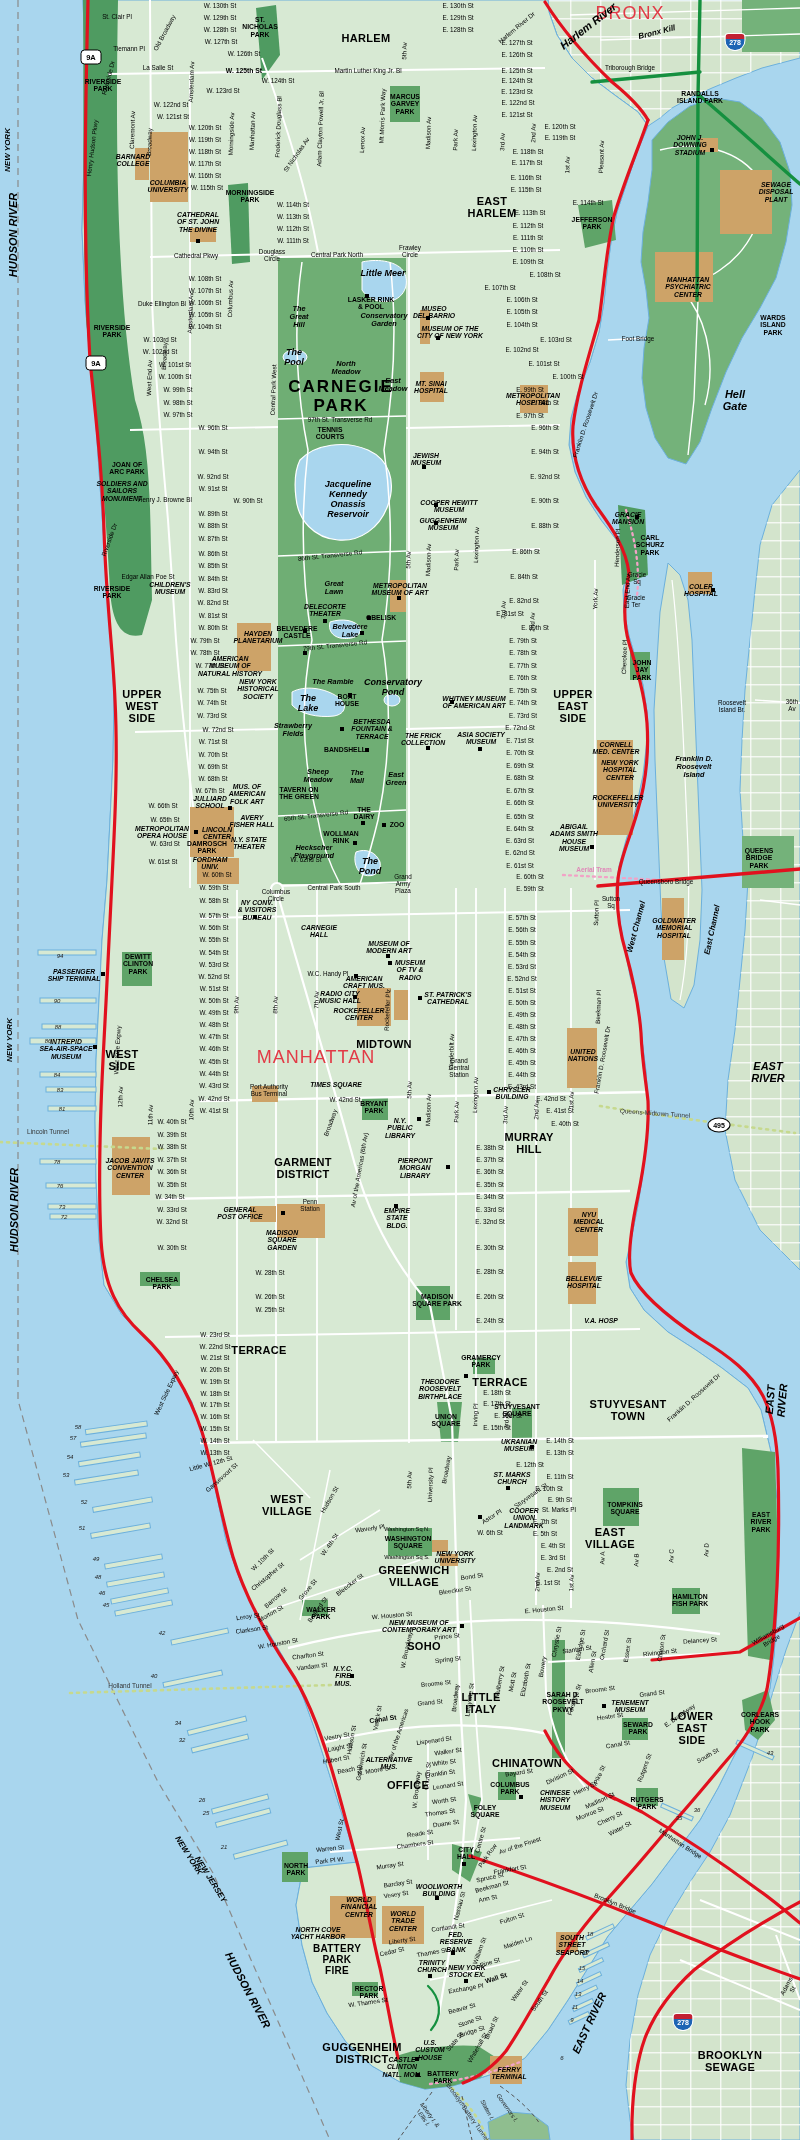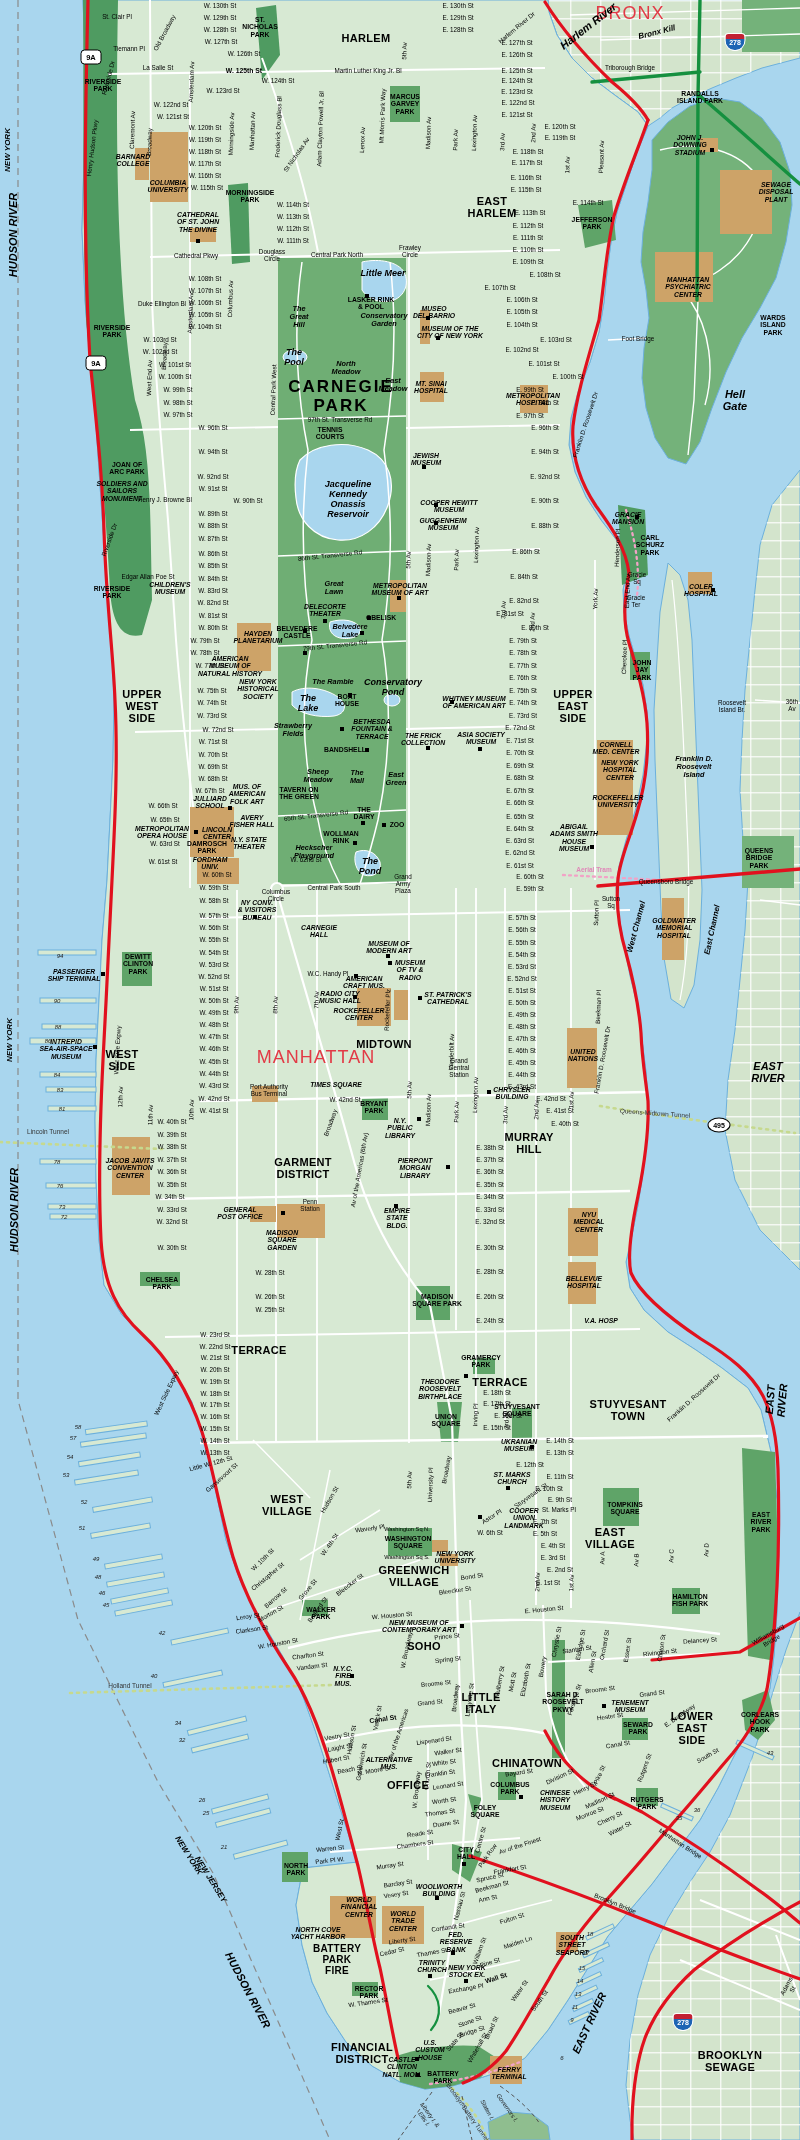--- a/index.html
+++ b/index.html
@@ -1074,21 +1074,21 @@
 BANK</div>
       <div class="lbl poi" style="left: 432px; top: 1966px; transform: translate(-50%, -50%) rotate(0deg);">TRINITY
 CHURCH</div>
       <div class="lbl poi" style="left: 467px; top: 1971px; transform: translate(-50%, -50%) rotate(0deg);">NEW YORK
 STOCK EX.</div>
       <div class="lbl poib" style="left: 369px; top: 1992px; transform: translate(-50%, -50%) rotate(0deg);">RECTOR
 PARK</div>
       <div class="lbl poi" style="left: 572px; top: 1945px; transform: translate(-50%, -50%) rotate(0deg);">SOUTH
 STREET
 SEAPORT</div>
-      <div class="lbl hood" style="left: 362px; top: 2053px; transform: translate(-50%, -50%) rotate(0deg);">FINANCIAL
+      <div class="lbl hood" style="left: 362px; top: 2053px; transform: translate(-50%, -50%) rotate(0deg);">GUGGENHEIM
 DISTRICT</div>
       <div class="lbl poi" style="left: 402px; top: 2067px; transform: translate(-50%, -50%) rotate(0deg);">CASTLE
 CLINTON
 NATL. MON.</div>
       <div class="lbl poi" style="left: 430px; top: 2050px; transform: translate(-50%, -50%) rotate(0deg);">U.S.
 CUSTOM
 HOUSE</div>
       <div class="lbl poib" style="left: 443px; top: 2077px; transform: translate(-50%, -50%) rotate(0deg);">BATTERY
 PARK</div>
       <div class="lbl poi" style="left: 509px; top: 2073px; transform: translate(-50%, -50%) rotate(0deg);">FERRY

